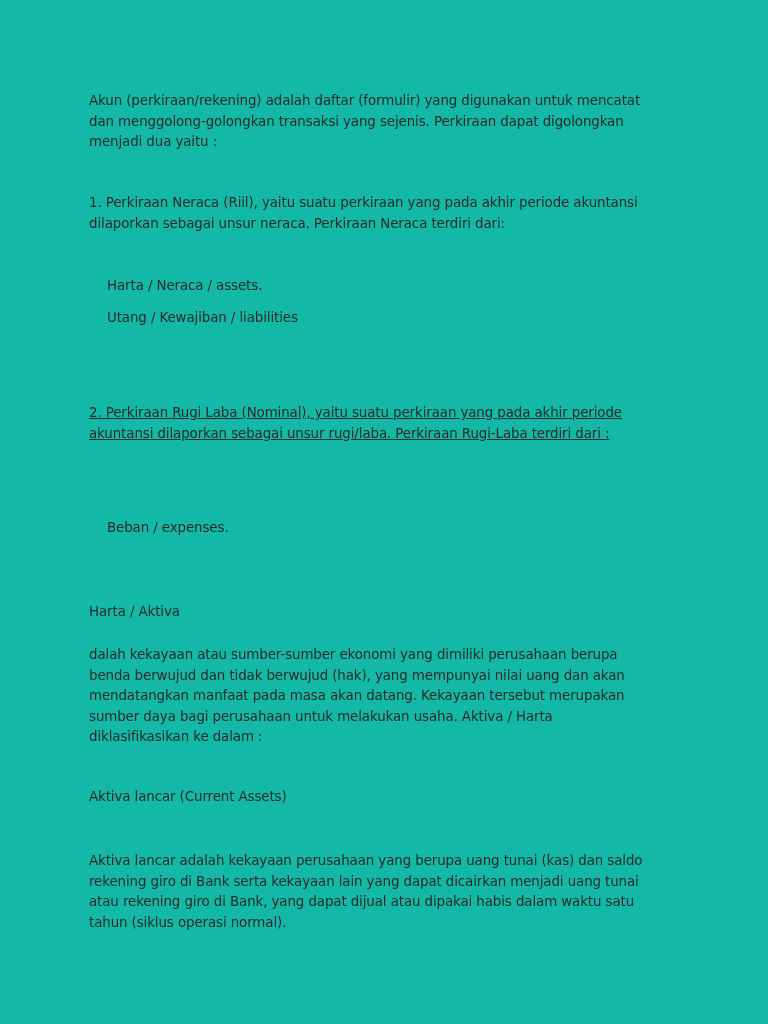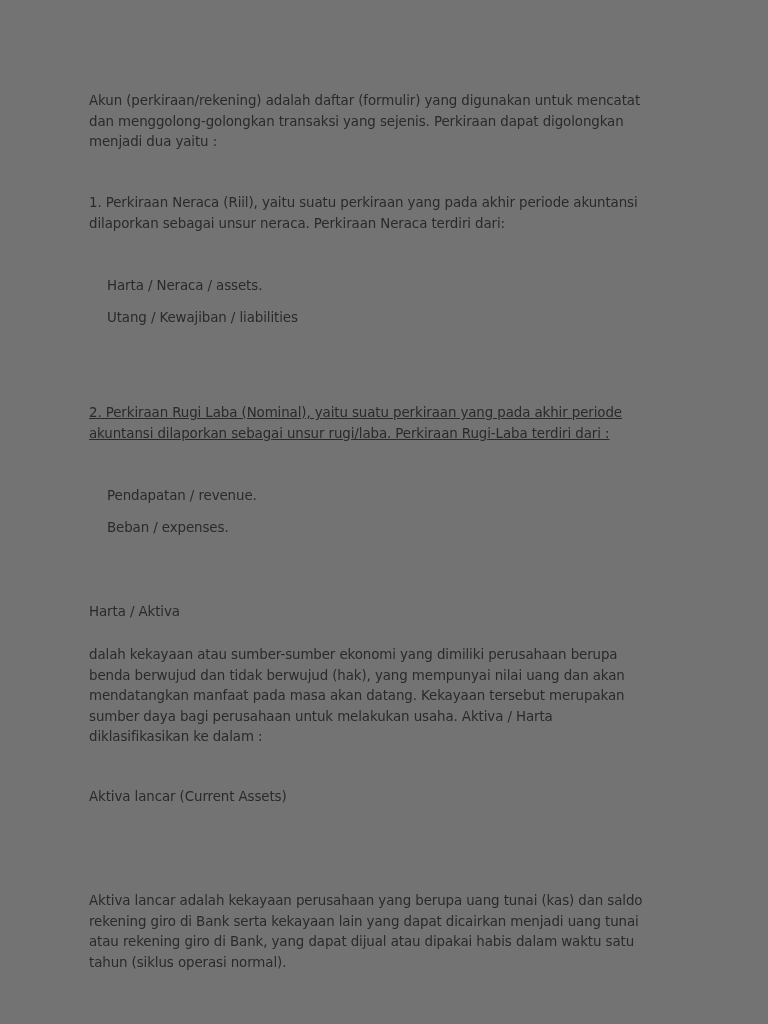--- a/index.html
+++ b/index.html
@@ -13,21 +13,21 @@
       position: relative;
       overflow: hidden;
       font-family: "DejaVu Sans", sans-serif;
       font-size: 13.4px;
       color: #2a2a2a;
     }
     .page {
       position: absolute;
       left: 0; top: 0;
       width: 768px; height: 1024px;
-      background: #737373;
+      background: #14b8a6;
     }
     .block {
       position: absolute;
       left: 89px;
       width: 600px;
       line-height: 20.5px;
       margin: 0;
       letter-spacing: -0.1px;
     }
     .line { display: block; white-space: nowrap; }
@@ -54,43 +54,40 @@
   </div>
   <div class="block indent" style="top:308px;">
     <span class="line">Utang / Kewajiban / liabilities</span>
   </div>
 
   <p class="block" style="top:403px;text-decoration:underline;">
     <span class="line">2. Perkiraan Rugi Laba (Nominal), yaitu suatu perkiraan yang pada akhir periode</span>
     <span class="line">akuntansi dilaporkan sebagai unsur rugi/laba. Perkiraan Rugi-Laba terdiri dari :</span>
   </p>
 
-  <div class="block indent" style="top:486px;">
-    <span class="line">Pendapatan / revenue.</span>
-  </div>
   <div class="block indent" style="top:518px;">
     <span class="line">Beban / expenses.</span>
   </div>
 
   <div class="block" style="top:582px;margin-top:20px;">
     <span class="line">Harta / Aktiva</span>
   </div>
 
   <p class="block" style="top:645px;">
     <span class="line">dalah kekayaan atau sumber-sumber ekonomi yang dimiliki  perusahaan berupa</span>
     <span class="line">benda berwujud dan tidak berwujud (hak), yang mempunyai nilai uang dan akan</span>
     <span class="line">mendatangkan manfaat pada masa akan datang. Kekayaan tersebut merupakan</span>
     <span class="line">sumber daya bagi perusahaan untuk melakukan usaha. Aktiva / Harta</span>
     <span class="line">diklasifikasikan ke dalam :</span>
   </p>
 
   <div class="block" style="top:787px;">
     <span class="line">Aktiva lancar (Current Assets)</span>
   </div>
 
-  <p class="block" style="top:851px;margin-top:40px;">
+  <p class="block" style="top:851px;">
     <span class="line">Aktiva lancar adalah kekayaan perusahaan yang berupa uang tunai (kas) dan saldo</span>
     <span class="line">rekening giro di Bank serta kekayaan lain yang dapat dicairkan menjadi uang tunai</span>
     <span class="line">atau rekening giro di Bank, yang dapat dijual atau dipakai habis dalam waktu satu</span>
     <span class="line">tahun (siklus operasi normal).</span>
   </p>
 
 </div>
 
 </body></html>

